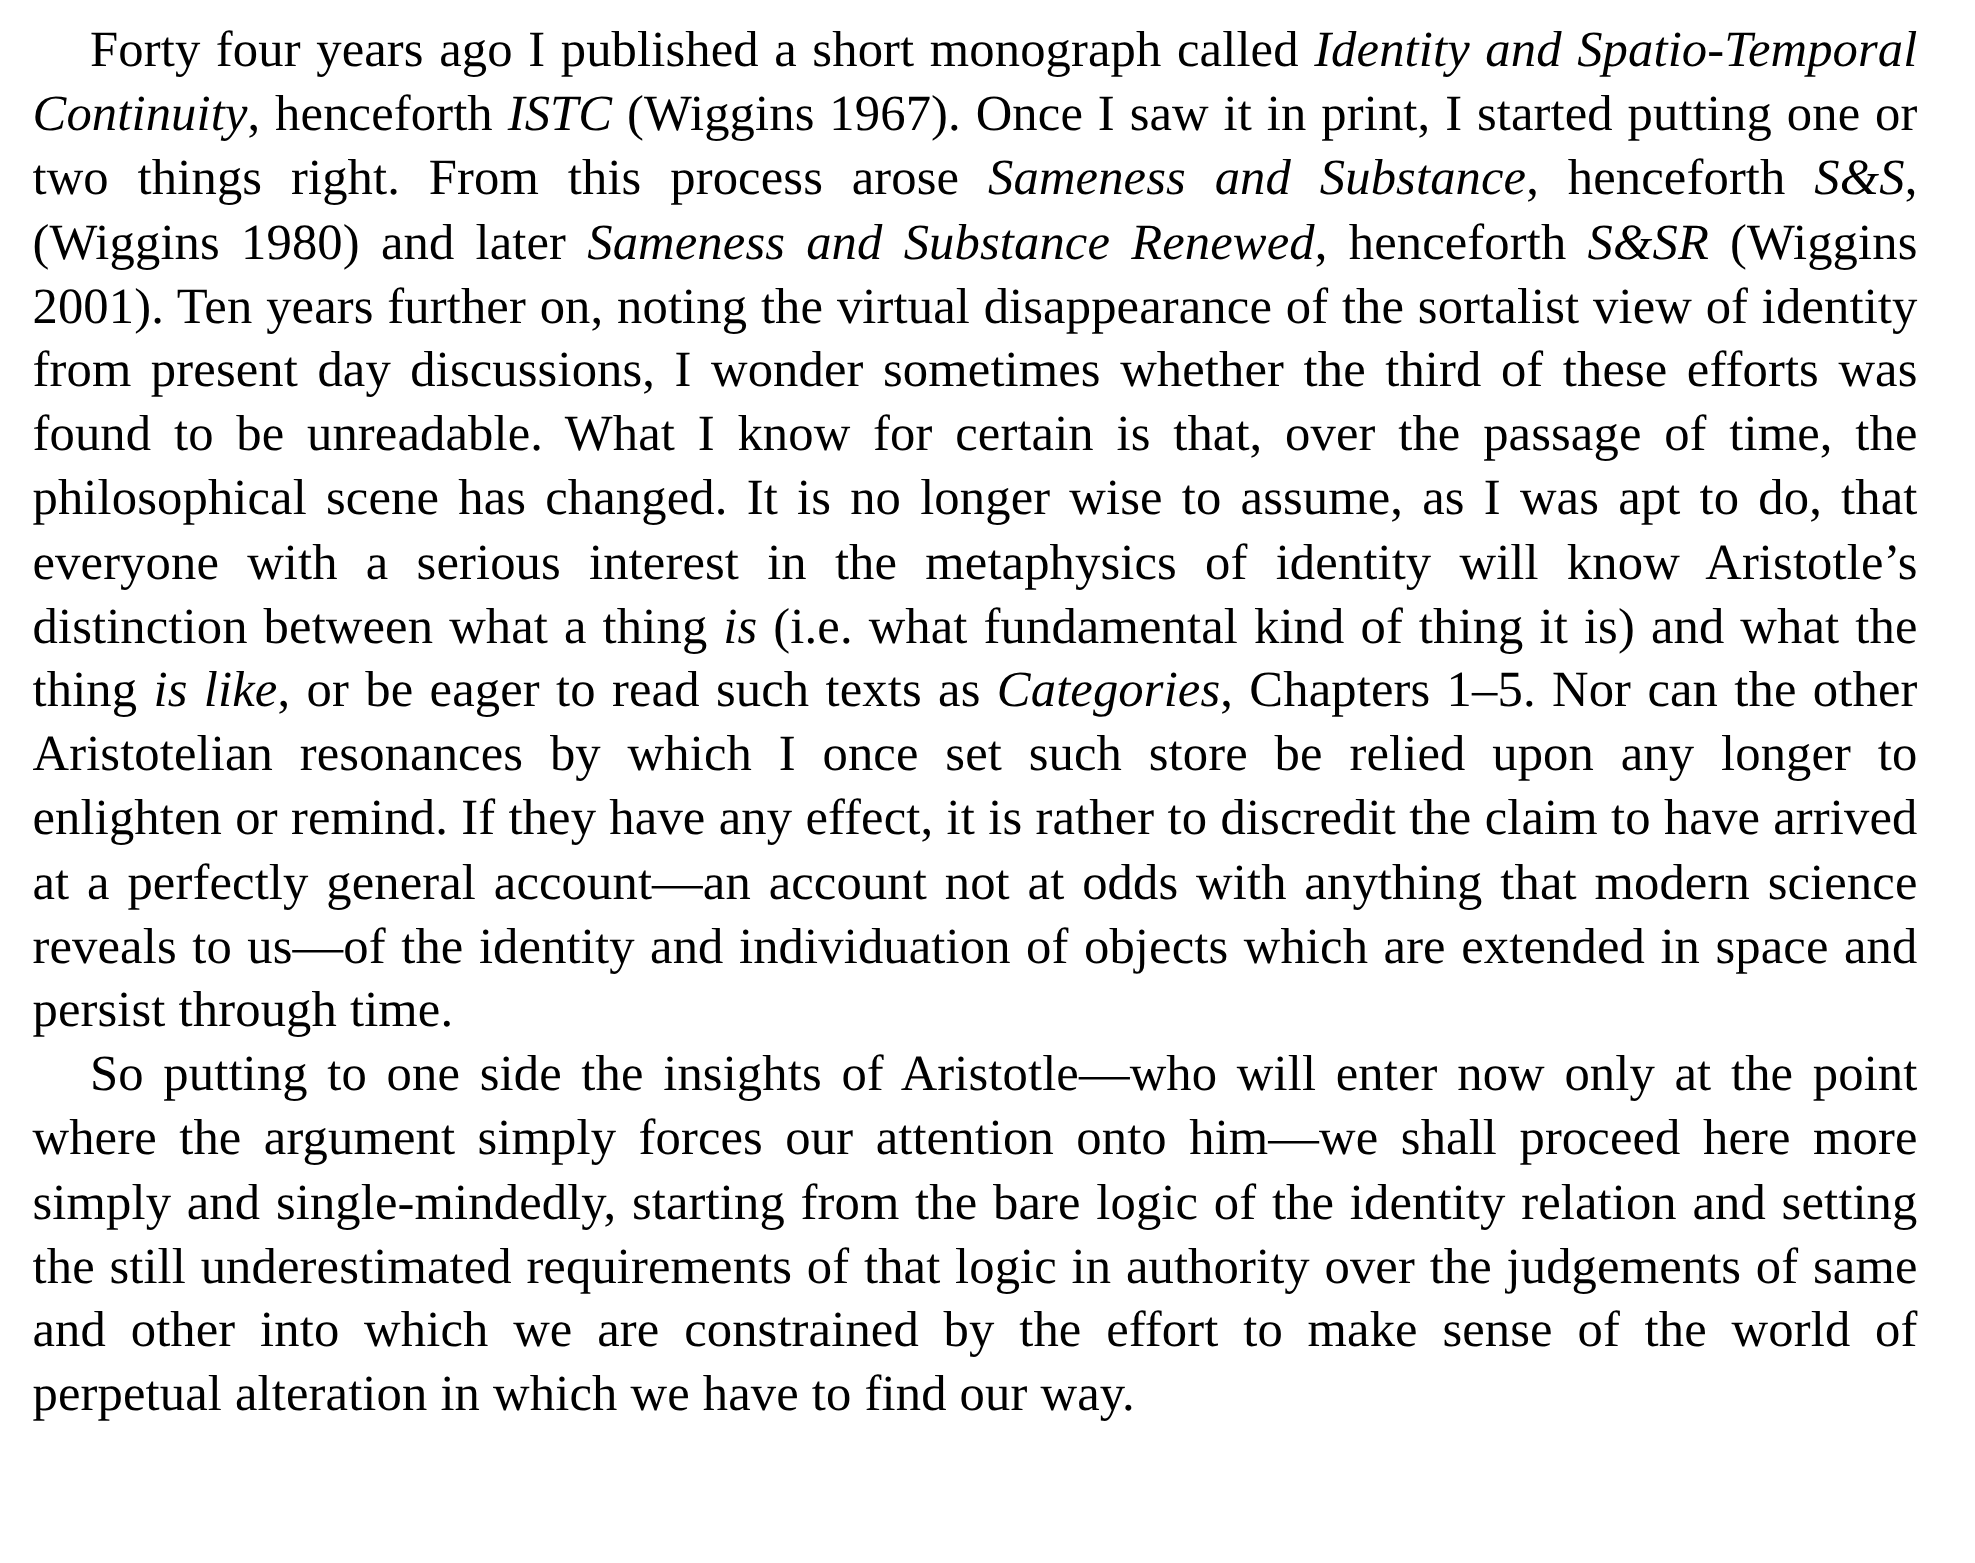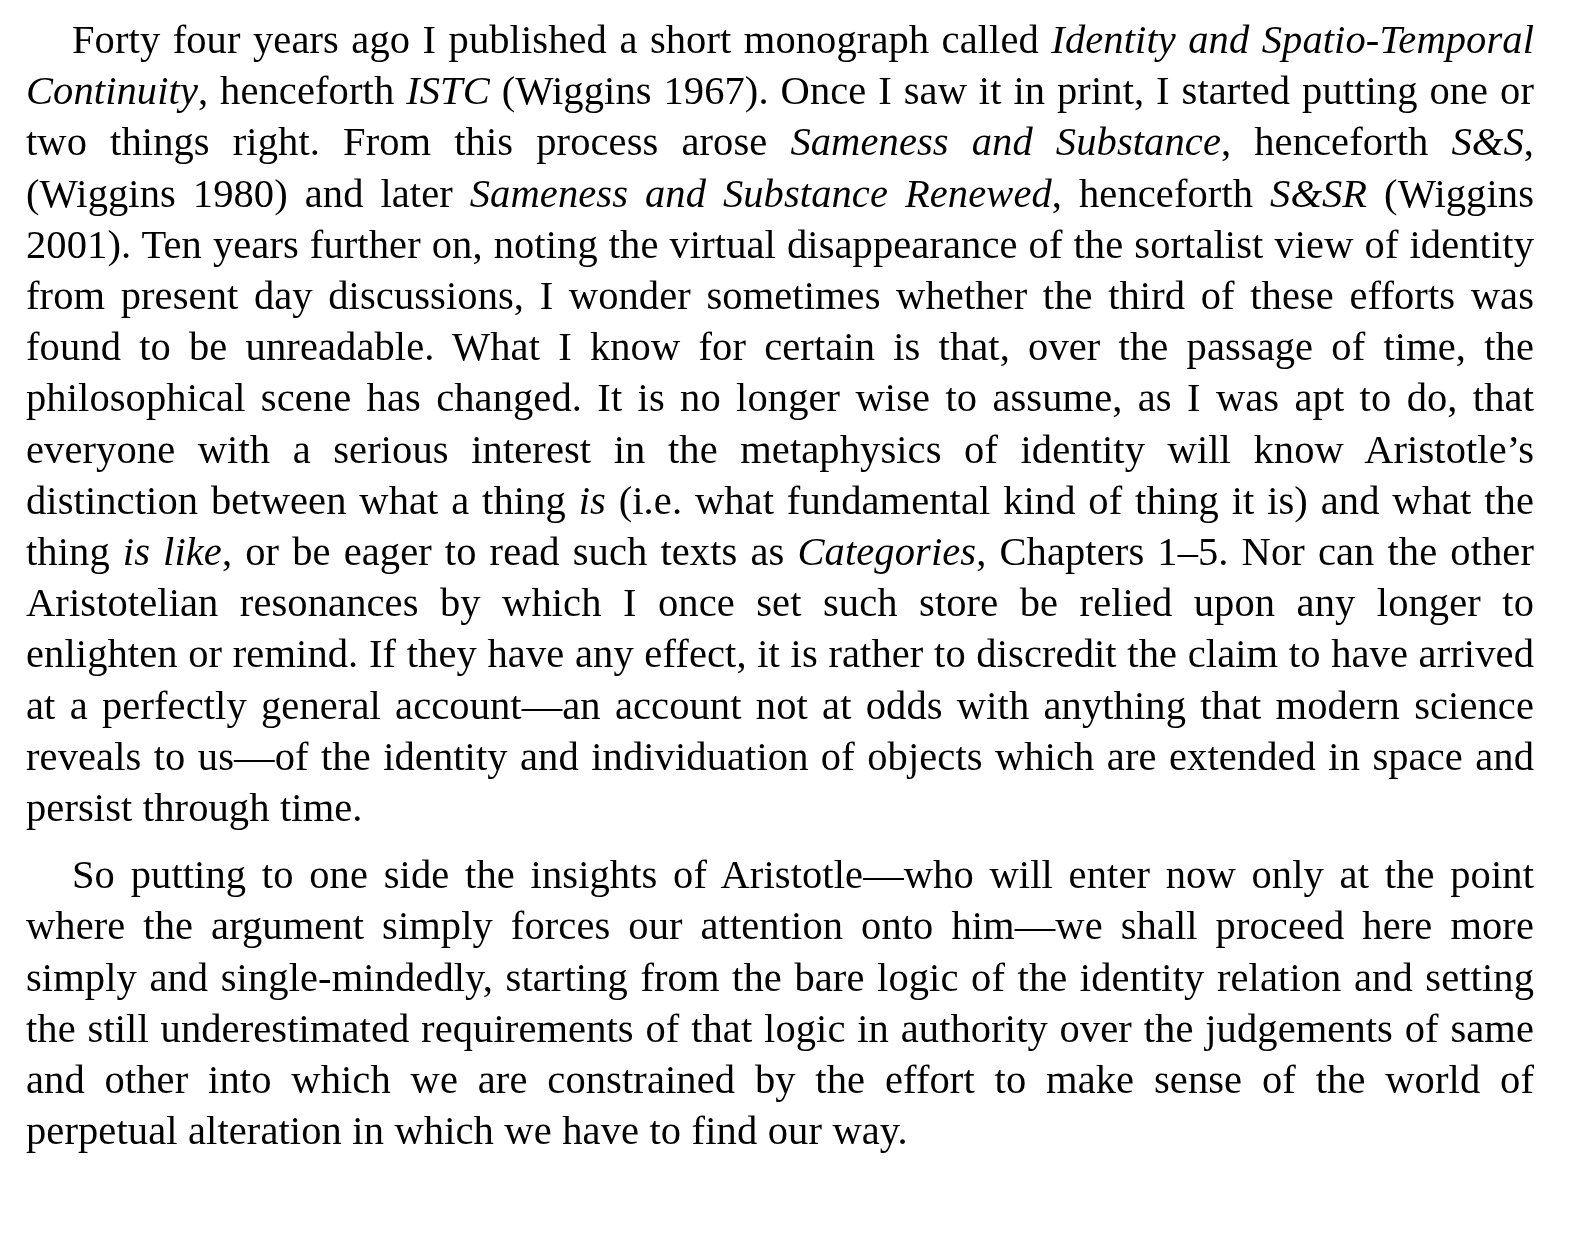--- a/index.html
+++ b/index.html
@@ -23,21 +23,21 @@
   .para {
     font-size: 40.5px;
     line-height: 51.2px;
     text-align: justify;
     text-justify: inter-word;
     margin: 0;
     letter-spacing: 0.1px;
     word-spacing: 0.2px;
   }
   .para + .para {
-    margin-top: 16px;
+    margin-top: 0px;
   }
   .indent {
     display: inline-block;
     width: 46px;
   }
   i {
     font-style: italic;
   }
 </style>
 </head>

